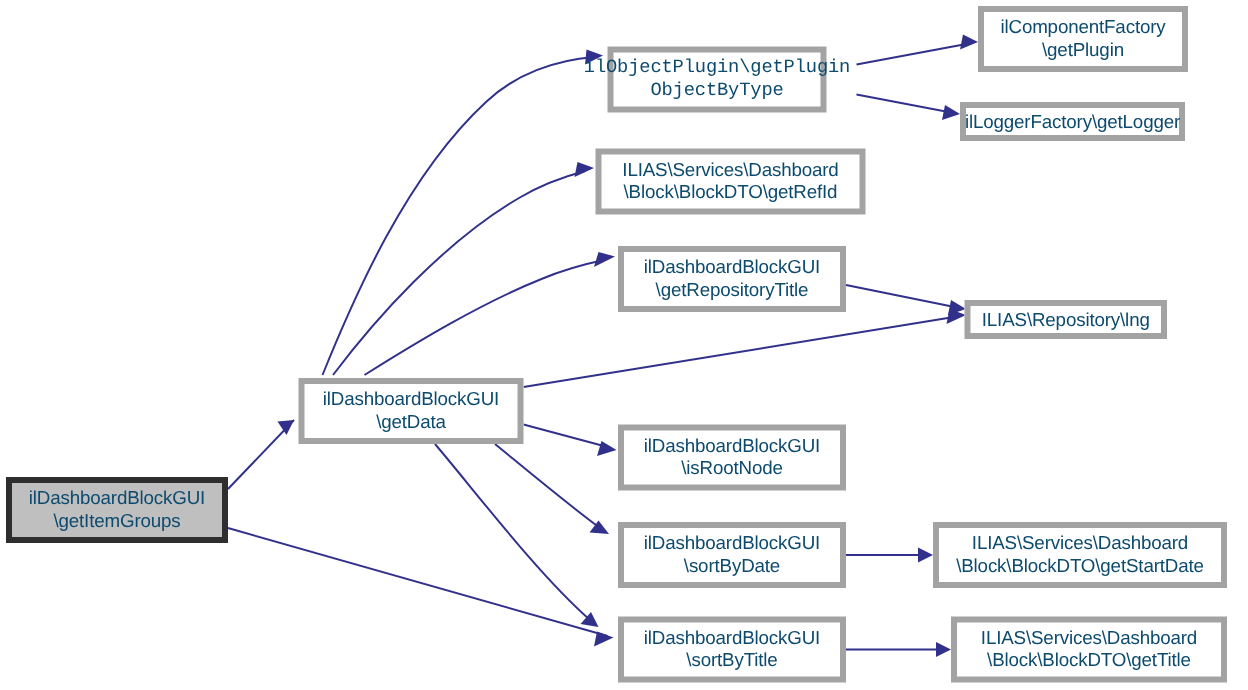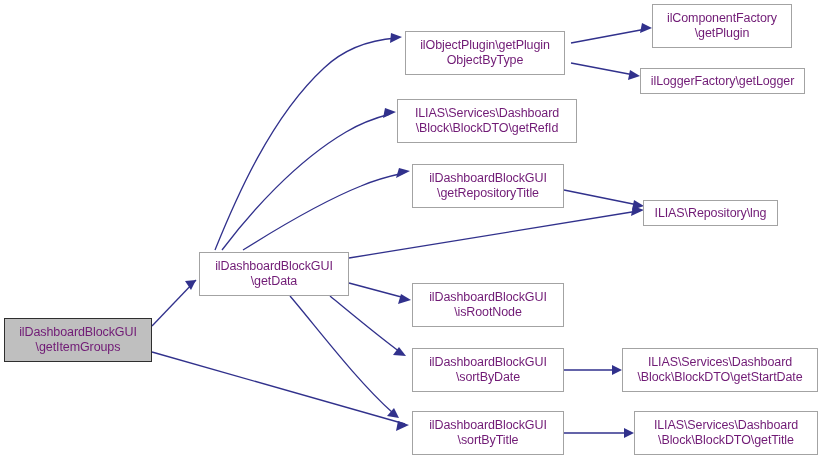--- a/index.html
+++ b/index.html
@@ -20,28 +20,28 @@
   #graph-svg {
     position: absolute;
     left: 0;
     top: 0;
     width: 832px;
     height: 460px;
   }
   .node-box {
     position: absolute;
     box-sizing: border-box;
-    border: 1px solid #a3a3a3;
+    border: 4px solid #a3a3a3;
     background: #ffffff;
     display: flex;
     align-items: center;
     justify-content: center;
     text-align: center;
     line-height: 1.18;
-    color: #701a75;
+    color: #0c4a6e;
     font-size: 12.5px;
     font-family: "Liberation Sans", sans-serif;
     letter-spacing: -0.1px;
     white-space: pre-line;
     padding: 0 3px;
   }
   .node-box.root {
     background: #bfbfbf;
     border-color: #2e2e2e;
   }
@@ -87,34 +87,34 @@
       <path d="M 564,370 L 616,370" class="edge-line"></path>
       <path d="M 622,370 L 612,365 L 612,375 Z" class="edge-head"></path>
       <path d="M 564,433 L 628,433" class="edge-line"></path>
       <path d="M 634,433 L 624,428 L 624,438 Z" class="edge-head"></path>
     </svg>
   <div id="node-layer">
       <div class="node-box root" style="left: 4px; top: 318px; width: 148px; height: 44px;">ilDashboardBlockGUI
 \getItemGroups</div>
       <div class="node-box" style="left: 199px; top: 252px; width: 150px; height: 44px;">ilDashboardBlockGUI
 \getData</div>
-      <div class="node-box" style="left: 405px; top: 31px; width: 160px; height: 44px;">ilObjectPlugin\getPlugin
+      <div class="node-box" style="left: 405px; top: 31px; width: 146px; height: 44px; font-family: Liberation Mono, monospace;">ilObjectPlugin\getPlugin
 ObjectByType</div>
       <div class="node-box" style="left: 397px; top: 99px; width: 180px; height: 44px;">ILIAS\Services\Dashboard
 \Block\BlockDTO\getRefId</div>
       <div class="node-box" style="left: 412px; top: 164px; width: 152px; height: 44px;">ilDashboardBlockGUI
 \getRepositoryTitle</div>
       <div class="node-box" style="left: 643px; top: 200px; width: 135px; height: 26px;">ILIAS\Repository\lng</div>
       <div class="node-box" style="left: 412px; top: 283px; width: 152px; height: 44px;">ilDashboardBlockGUI
 \isRootNode</div>
       <div class="node-box" style="left: 412px; top: 348px; width: 152px; height: 44px;">ilDashboardBlockGUI
 \sortByDate</div>
       <div class="node-box" style="left: 412px; top: 411px; width: 152px; height: 44px;">ilDashboardBlockGUI
 \sortByTitle</div>
       <div class="node-box" style="left: 652px; top: 4px; width: 140px; height: 44px;">ilComponentFactory
 \getPlugin</div>
-      <div class="node-box" style="left: 640px; top: 68px; width: 165px; height: 26px;">ilLoggerFactory\getLogger</div>
+      <div class="node-box" style="left: 640px; top: 68px; width: 150px; height: 26px;">ilLoggerFactory\getLogger</div>
       <div class="node-box" style="left: 622px; top: 348px; width: 196px; height: 44px;">ILIAS\Services\Dashboard
 \Block\BlockDTO\getStartDate</div>
       <div class="node-box" style="left: 634px; top: 411px; width: 184px; height: 44px;">ILIAS\Services\Dashboard
 \Block\BlockDTO\getTitle</div>
     </div>
 </div>
 
 </body></html>

